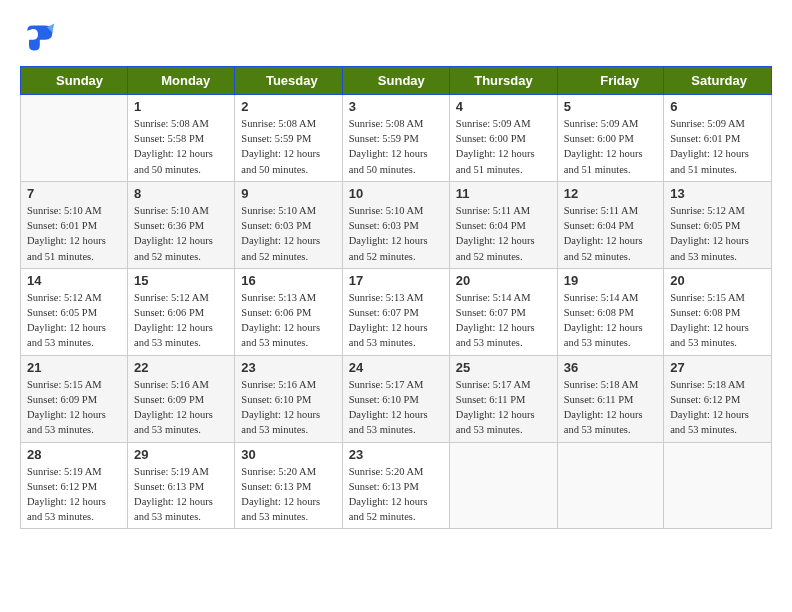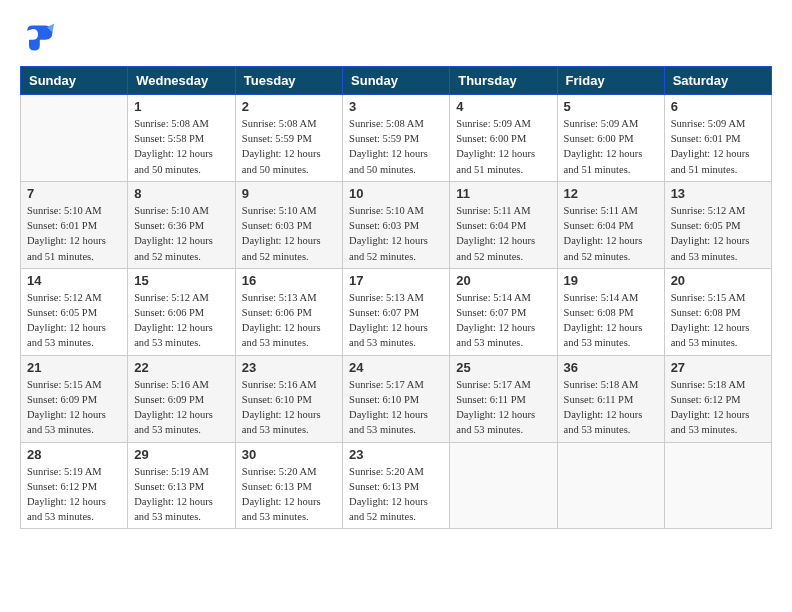--- a/index.html
+++ b/index.html
@@ -45,24 +45,24 @@
     .location {
       font-size: 16px;
       color: #444;
     }
     .calendar {
       width: 100%;
       border-collapse: collapse;
       border: 1px solid #ccc;
     }
     .calendar th {
-      background: #0c4a6e;
+      background: #4d7c0f;
       color: #fff;
-      text-align: left;
-      padding: 6px 8px;
+      text-align: right;
+      padding: 6px 24px;
       font-size: 13px;
       font-weight: bold;
       border: 1px solid #1d4ed8;
     }
     .calendar td {
       vertical-align: top;
       border: 1px solid #ccc;
       padding: 4px 6px;
       width: 108px;
       min-height: 80px;
@@ -106,21 +106,21 @@
   <div class="title-block">
     <div class="month-title"></div>
     <div class="location"></div>
   </div>
 </div>
 
 <table class="calendar">
   <thead>
     <tr>
     <th>Sunday</th>
-        <th>Wednesday</th>
+        <th>Monday</th>
         <th>Tuesday</th>
         <th>Sunday</th>
         <th>Thursday</th>
         <th>Friday</th>
         <th>Saturday</th>
       </tr>
   </thead>
   <tbody id="calendar-body">
   <tr>
         <td class="empty-cell"></td>

